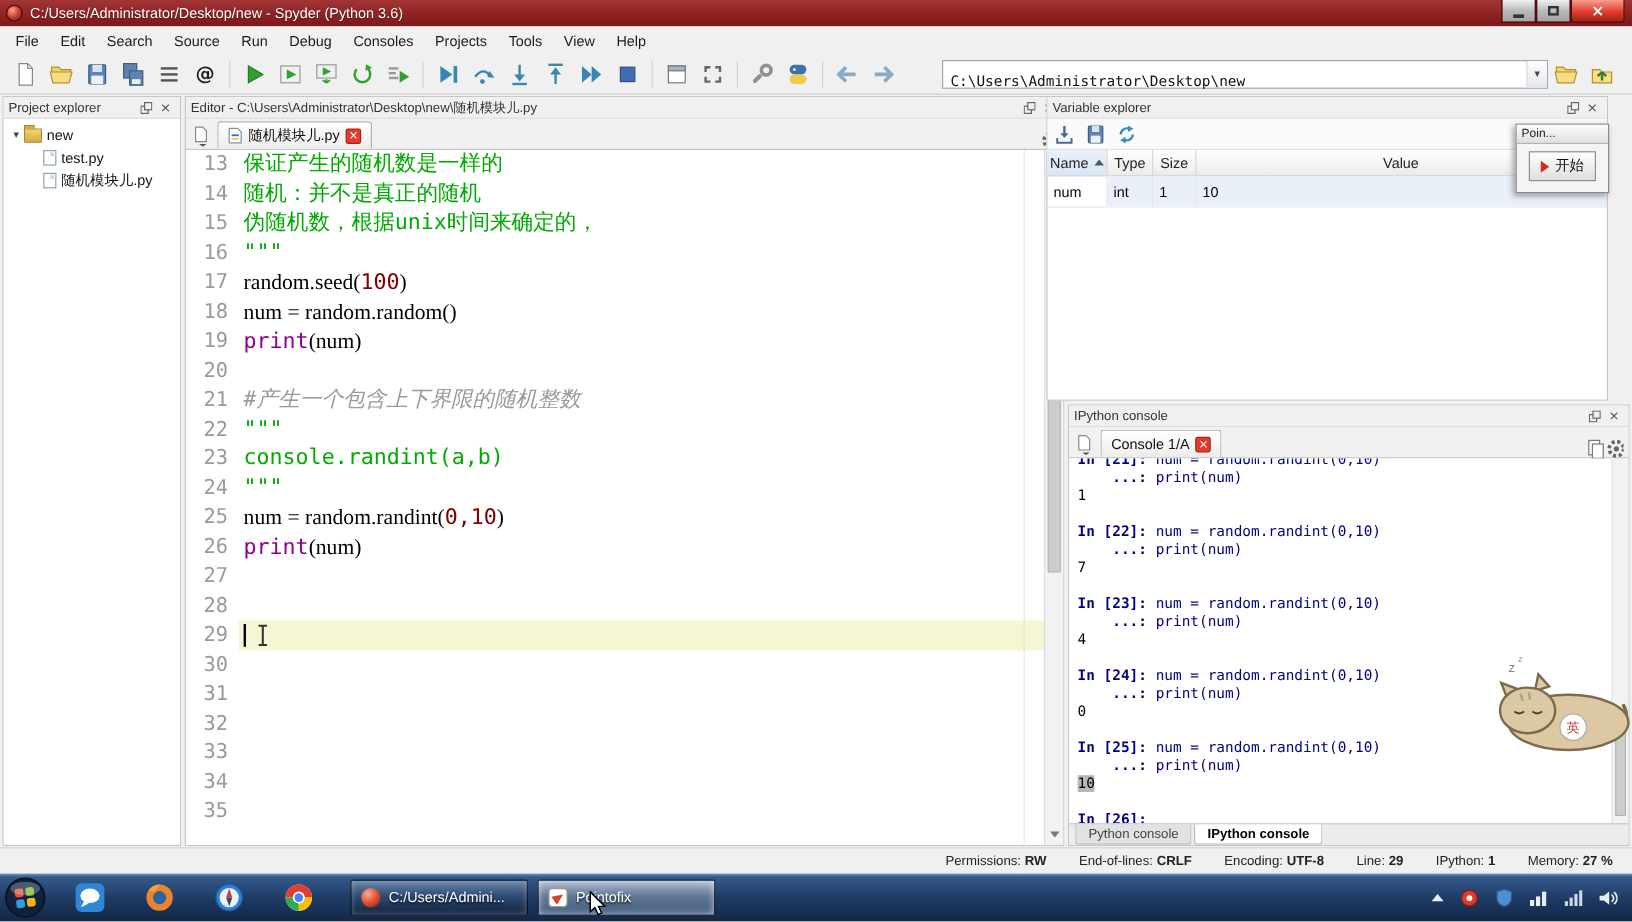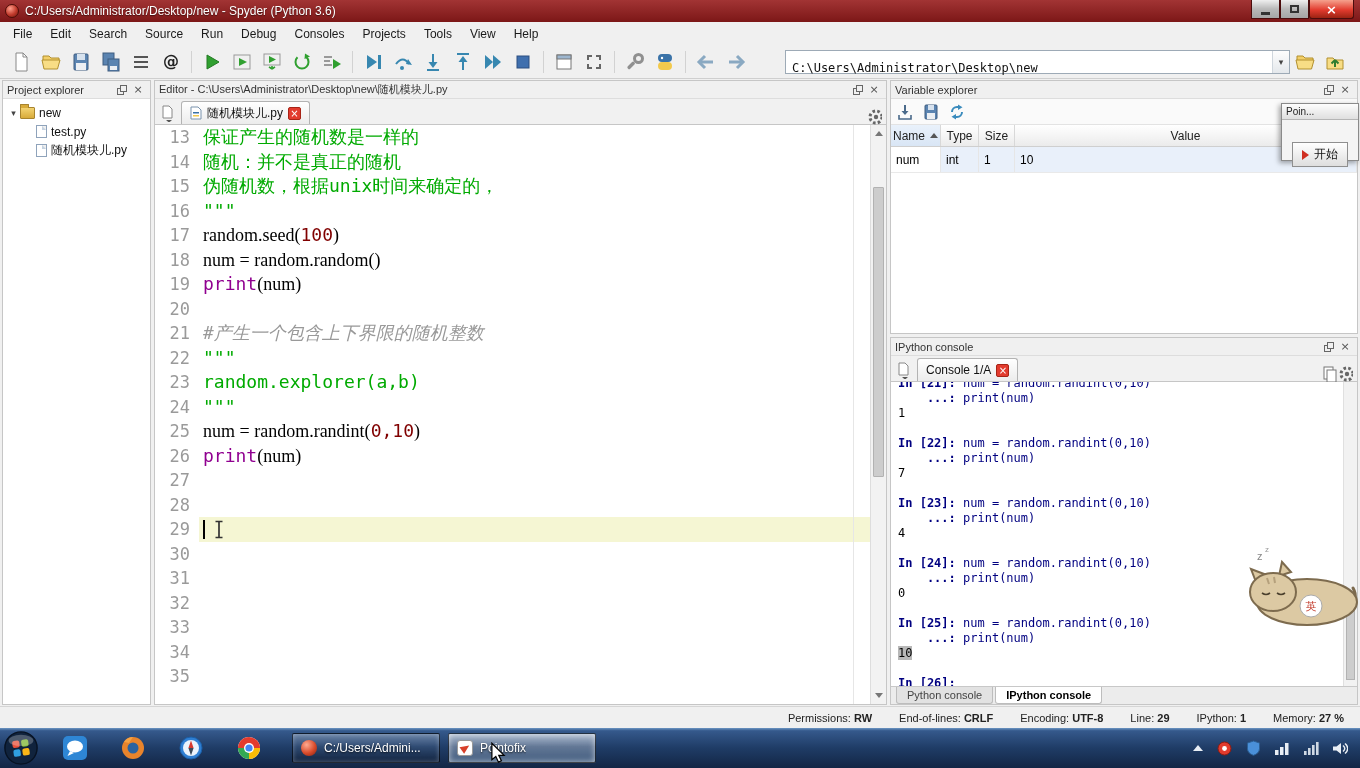--- a/index.html
+++ b/index.html
@@ -43,21 +43,21 @@
   
   .panel { position:absolute; background:#fff; border:1px solid #c6c6c6; }
   .panel-header { height:18px; display:flex; align-items:center; background:#f0f0f0;
     border-bottom:1px solid #ddd; font-size:11px; color:#333; padding:0 4px; }
   .ph-title { flex:1; white-space:nowrap; overflow:hidden; }
   .ph-btn { width:16px; height:15px; display:flex; align-items:center; justify-content:center;
     color:#555; font-size:11px; font-family:"DejaVu Sans",sans-serif; flex:none; }
 
   .project-panel { left:2px; top:80px; width:149px; height:625px; }
   .editor-panel  { left:154px; top:80px; width:733px; height:625px; }
-  .ve-panel      { left:890px; top:80px; width:468px; height:254px; }
+  .ve-panel      { left:872px; top:80px; width:468px; height:254px; }
   .console-panel { left:890px; top:337px; width:468px; height:368px; }
   .splitter { position:absolute; background:#f0f0f0; }
 
   
   .tree { padding-top:4px; font-size:12px; color:#111; }
   .tree-row { display:flex; align-items:center; height:19px; white-space:nowrap; }
   .tree-arrow { width:13px; text-align:center; font-size:9px; color:#444; font-family:"DejaVu Sans",sans-serif; flex:none; }
   .tree-ic { width:15px; height:12px; margin-right:4px; flex:none; position:relative; }
   .tree-ic.folder { background:linear-gradient(#f3d372,#d8ab3a); border:1px solid #a8842e; border-radius:1px; }
   .tree-ic.folder::before { content:""; position:absolute; left:-1px; top:-4px; width:7px; height:3px;
@@ -111,21 +111,21 @@
     border-right:4px solid transparent; border-bottom:5px solid #555; }
   .col0 { width:50px; } .col1 { width:38px; } .col2 { width:36px; } .col3 { flex:1; }
   .ve-row { display:flex; height:26px; font-size:12px; border-bottom:1px solid #e9e9e9; }
   .ve-td { display:flex; align-items:center; padding-left:5px; border-right:1px solid #e6e6e6; color:#000; }
   .ve-td:not(.col0) { background:#e9f0fa; }
 
   .pointofix { position:absolute; right:-2px; top:22px; width:78px; height:58px; background:#f4f4f4;
     border:1px solid #8a8a8a; box-shadow:-2px 2px 5px rgba(0,0,0,.35); z-index:6; font-size:11px; }
   .pf-title { height:16px; background:linear-gradient(#fdfdfd,#dfdfdf); border-bottom:1px solid #b5b5b5;
     display:flex; align-items:center; padding:0 4px; font-size:10px; color:#222; }
-  .pf-body { display:flex; align-items:center; justify-content:center; padding-top:6px;margin-top:16px; }
+  .pf-body { display:flex; align-items:center; justify-content:center; padding-top:6px; }
   .pf-btn { display:flex; align-items:center; gap:5px; border:1px solid #8f8f8f;
     background:linear-gradient(#ffffff,#dedede); padding:3px 9px; font-size:12px; color:#111; }
   .pf-btn::before { content:""; width:0; height:0; border-left:7px solid #cf2e20;
     border-top:5px solid transparent; border-bottom:5px solid transparent; }
 
   
   .console-out { position:absolute; left:0; right:14px; top:44px; bottom:18px; overflow:hidden;
     background:#fff; padding-left:7px; font-family:"DejaVu Sans Mono",monospace; font-size:12px; }
   .console-lines { margin-top:-6px; }
   .console-line { height:15px; line-height:15px; white-space:pre; }
@@ -491,21 +491,21 @@
         <div class="code-line">
           <span class="gutter-num">21</span>
           <span class="line-body"><span class="es-comment">#产生一个包含上下界限的随机整数</span></span>
         </div>
         <div class="code-line">
           <span class="gutter-num">22</span>
           <span class="line-body"><span class="es-str">"""</span></span>
         </div>
         <div class="code-line">
           <span class="gutter-num">23</span>
-          <span class="line-body"><span class="es-str">random.explorer(a,b)</span></span>
+          <span class="line-body"><span class="es-str">console.randint(a,b)</span></span>
         </div>
         <div class="code-line">
           <span class="gutter-num">24</span>
           <span class="line-body"><span class="es-str">"""</span></span>
         </div>
         <div class="code-line">
           <span class="gutter-num">25</span>
           <span class="line-body"><span class="es-code">num = random.randint(</span><span class="es-num">0,10</span><span class="es-code">)</span></span>
         </div>
         <div class="code-line">

